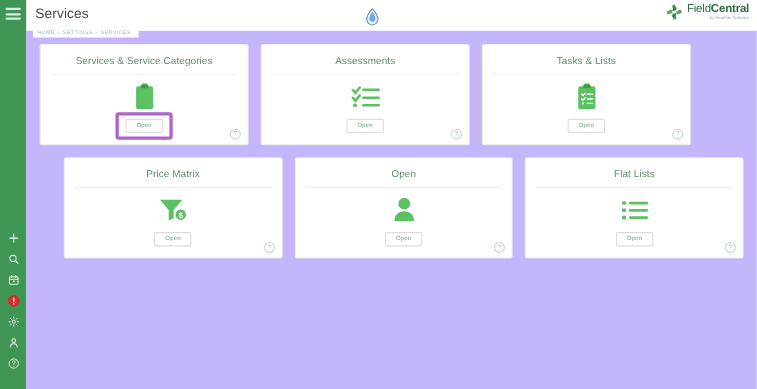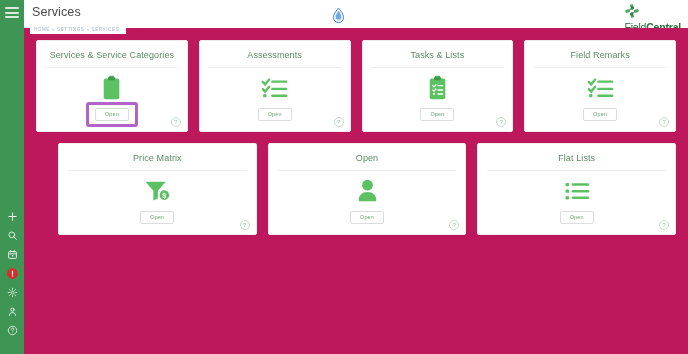--- a/index.html
+++ b/index.html
@@ -40,21 +40,21 @@
   .page-title {
     position: absolute; left: 8px; top: 5px;
     font-size: 12.5px; color: #4a4a4a; letter-spacing: .1px;
   }
   .drop-wrap {
     position: absolute; left: 303px; top: 4px; width: 22px; height: 22px;
     display: flex; align-items: center; justify-content: center;
   }
   .logo-wrap {
     position: absolute; right: 7px; top: 3px;
-    display: flex; align-items: flex-start; gap: 3px; flex-direction: column;
+    display: flex; align-items: center; gap: 3px;
   }
   .logo-mark { width: 16px; height: 16px; position: relative; }
   .logo-text { line-height: 1; }
   .logo-name { font-size: 10.5px; color: #2e6b3f; letter-spacing: -.2px; }
   .logo-name b { color: #2e6b3f; font-weight: bold; }
   .logo-sub {
     font-size: 3.6px; color: #7ca888; letter-spacing: .1px;
     text-align: right; margin-top: 1px;
   }
 
@@ -65,21 +65,21 @@
     background: #ffffff;
     border-top-right-radius: 3px;
     display: flex; align-items: center;
     font-size: 4.6px; color: #9fb4c6; letter-spacing: .55px;
     white-space: nowrap; z-index: 4;
   }
   .crumb span { color: #9fb4c6; }
   .crumb .sep { margin: 0 2px; color: #bcccd8; }
 
   
-  .content { position: absolute; left: 24px; top: 28px; width: 664px; height: 326px; background: #be185d; }
+  .content { position: absolute; left: 24px; top: 28px; width: 664px; height: 326px; background: #c4b5fd; }
   .grid-row { display: flex; gap: 11px; padding: 0 12px; }
   .row1 { padding-top: 12px; }
   .row2 { padding-top: 11px; margin-left: 22px; }
 
   .card {
     background: #ffffff;
     border: 1px solid #ededed;
     border-radius: 2px;
     position: relative;
     box-shadow: 0 1px 1px rgba(0,0,0,.018);
@@ -313,40 +313,20 @@
             </g>
             <circle cx="7.9" cy="21.9" r="1.2" fill="#ffffff"></circle>
           </svg>
         </div>
         <div class="card-action">
           <button class="open-btn">Open</button>
         </div>
         <div class="help-badge">?</div>
       </div>
 
-      <div class="card r1">
-        <div class="card-title">Field Remarks</div>
-        <div class="card-rule"></div>
-        <div class="card-icon">
-          <svg class="ic" width="27" height="22" viewBox="0 0 30 24">
-            <g stroke="#5cc163" stroke-width="2.6" stroke-linecap="round" fill="none">
-              <path d="M2 5.2l2.6 2.8L9 2.6"></path>
-              <line x1="12.6" y1="5" x2="28" y2="5"></line>
-              <path d="M2 13.2l2.6 2.8L9 10.6"></path>
-              <line x1="12.6" y1="13" x2="28" y2="13"></line>
-              <line x1="12.6" y1="20.6" x2="28" y2="20.6"></line>
-            </g>
-            <rect x="2.4" y="18.8" width="3.6" height="3.6" rx="1" fill="#5cc163"></rect>
-          </svg>
-        </div>
-        <div class="card-action">
-          <button class="open-btn">Open</button>
-        </div>
-        <div class="help-badge">?</div>
-      </div>
 
     </div>
 
     <div class="grid-row row2">
 
       <div class="card r2">
         <div class="card-title">Price Matrix</div>
         <div class="card-rule"></div>
         <div class="card-icon">
           <svg class="ic" width="27" height="24" viewBox="0 0 30 26">

